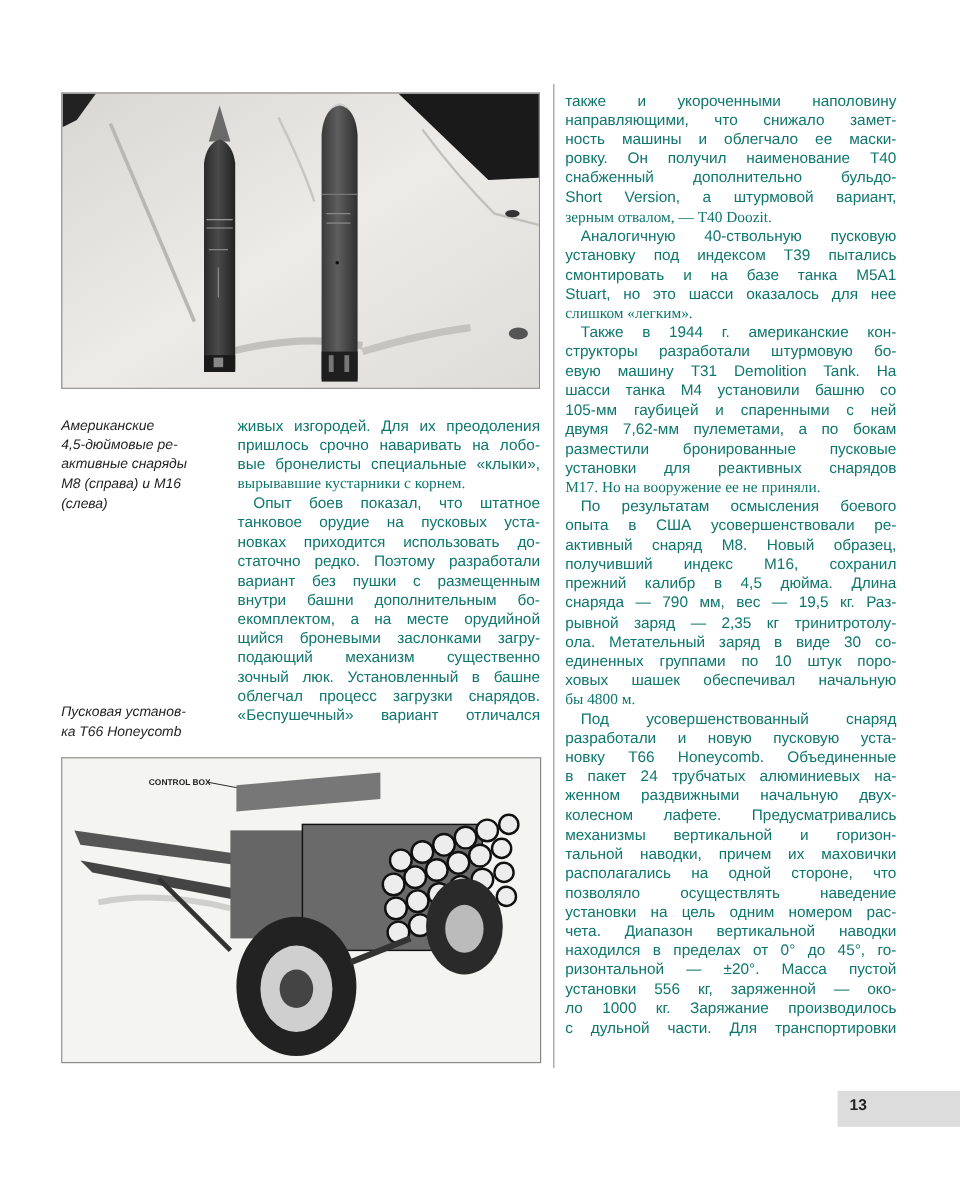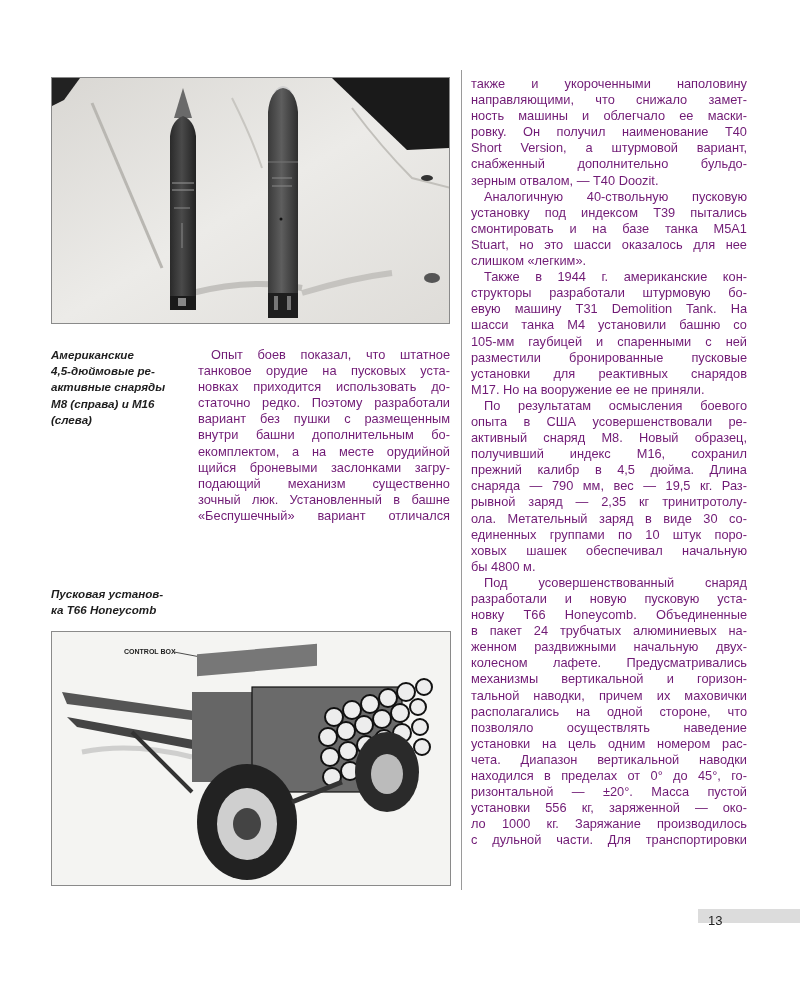--- a/index.html
+++ b/index.html
@@ -7,33 +7,33 @@
          font-family:"Liberation Sans", sans-serif; color:#1a1a1a; }
   .page { position:absolute; left:0; top:0; width:800px; height:1000px; }
 
   .photo { position:absolute; border:1px solid #8a8a8a; overflow:hidden; box-sizing:border-box; }
   #photo1 { left:51px; top:77px; width:399px; height:247px; background:#e4e2de; }
   #photo2 { left:51px; top:631px; width:400px; height:255px; background:#f3f3f1; }
 
   .col-rule { position:absolute; left:461px; top:70px; width:1px; height:820px; background:#9a9a9a; }
 
   .caption { position:absolute; left:51px; width:130px; font-size:11.6px; line-height:16.2px;
-             font-weight:bold; font-style:italic; color:#1e1e1e; }
+             font-weight:normal; font-style:italic; color:#1e1e1e; }
   #cap1 { top:347px; }
   #cap2 { top:586px; }
 
-  .text { font-size:12.8px; line-height:16.1px; color:#701a75; text-align:justify; }
+  .text { font-size:12.8px; line-height:16.1px; color:#0f766e; text-align:justify; }
   .text p { margin:0; text-indent:0; }
   .text .line { display:block; text-align:justify; text-align-last:justify; white-space:nowrap; }
-  .text .line.last { text-align-last:left; }
+  .text .line.last { text-align-last:left;font-family:Liberation Serif, serif; }
 
   #mid-col { position:absolute; left:198px; top:347px; width:252px; }
   #right-col { position:absolute; left:471px; top:76px; width:276px; }
 
-  .pagenum { position:absolute; left:698px; top:909px; width:102px; height:14px; background:#dcdcdc; }
+  .pagenum { position:absolute; left:698px; top:909px; width:102px; height:30px; background:#dcdcdc;font-weight:bold; }
   .pagenum span { position:absolute; left:10px; top:4px; font-size:13px; color:#222; }
 </style>
 </head>
 <body>
 
 <div class="page">
 
   <div class="photo" id="photo1">
     <svg width="399" height="247" viewBox="0 0 399 247">
       <defs>
@@ -95,30 +95,37 @@
     <span class="line" style="display:block">M8 (справа) и M16</span>
     <span class="line" style="display:block">(слева)</span>
   </div>
   <div class="caption" id="cap2">
     <span style="display:block">Пусковая установ-</span>
     <span style="display:block">ка T66 Honeycomb</span>
   </div>
 
   <div class="text" id="mid-col">
     <p>
+      <span class="line">живых изгородей. Для их преодоления</span>
+      <span class="line">пришлось срочно наваривать на лобо-</span>
+      <span class="line">вые бронелисты специальные «клыки»,</span>
+      <span class="line last">вырывавшие кустарники с корнем.</span>
+    </p>
+    <p>
       <span class="line" style="padding-left:13px">Опыт боев показал, что штатное</span>
       <span class="line">танковое орудие на пусковых уста-</span>
       <span class="line">новках приходится использовать до-</span>
       <span class="line">статочно редко. Поэтому разработали</span>
       <span class="line">вариант без пушки с размещенным</span>
       <span class="line">внутри башни дополнительным бо-</span>
       <span class="line">екомплектом, а на месте орудийной</span>
       <span class="line">щийся броневыми заслонками загру-</span>
       <span class="line">подающий механизм существенно</span>
       <span class="line">зочный люк. Установленный в башне</span>
+      <span class="line">облегчал процесс загрузки снарядов.</span>
       <span class="line">«Беспушечный» вариант отличался</span>
     </p>
   </div>
 
   <div class="photo" id="photo2">
     <svg width="400" height="255" viewBox="0 0 400 255">
       <rect width="400" height="255" fill="#f4f4f2"></rect>
 
       <path d="M30 120 Q80 110 140 125" stroke="#aaa" stroke-width="5" fill="none" opacity="0.5"></path>
 
@@ -173,37 +180,38 @@
   </div>
 
   <div class="col-rule"></div>
 
   <div class="text" id="right-col">
     <p>
       <span class="line">также и укороченными наполовину</span>
       <span class="line">направляющими, что снижало замет-</span>
       <span class="line">ность машины и облегчало ее маски-</span>
       <span class="line">ровку. Он получил наименование T40</span>
+      <span class="line">снабженный дополнительно бульдо-</span>
       <span class="line">Short Version, а штурмовой вариант,</span>
-      <span class="line">снабженный дополнительно бульдо-</span>
       <span class="line last">зерным отвалом, — T40 Doozit.</span>
     </p>
     <p>
       <span class="line" style="padding-left:13px">Аналогичную 40-ствольную пусковую</span>
       <span class="line">установку под индексом T39 пытались</span>
       <span class="line">смонтировать и на базе танка M5A1</span>
       <span class="line">Stuart, но это шасси оказалось для нее</span>
       <span class="line last">слишком «легким».</span>
     </p>
     <p>
       <span class="line" style="padding-left:13px">Также в 1944 г. американские кон-</span>
       <span class="line">структоры разработали штурмовую бо-</span>
       <span class="line">евую машину T31 Demolition Tank. На</span>
       <span class="line">шасси танка M4 установили башню со</span>
       <span class="line">105-мм гаубицей и спаренными с ней</span>
+      <span class="line">двумя 7,62-мм пулеметами, а по бокам</span>
       <span class="line">разместили бронированные пусковые</span>
       <span class="line">установки для реактивных снарядов</span>
       <span class="line last">M17. Но на вооружение ее не приняли.</span>
     </p>
     <p>
       <span class="line" style="padding-left:13px">По результатам осмысления боевого</span>
       <span class="line">опыта в США усовершенствовали ре-</span>
       <span class="line">активный снаряд M8. Новый образец,</span>
       <span class="line">получивший индекс M16, сохранил</span>
       <span class="line">прежний калибр в 4,5 дюйма. Длина</span>

